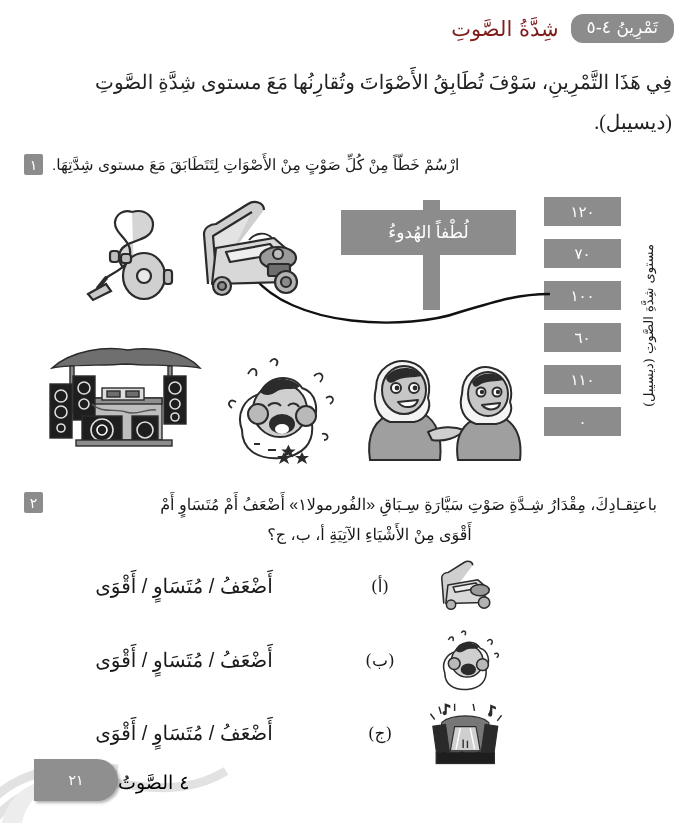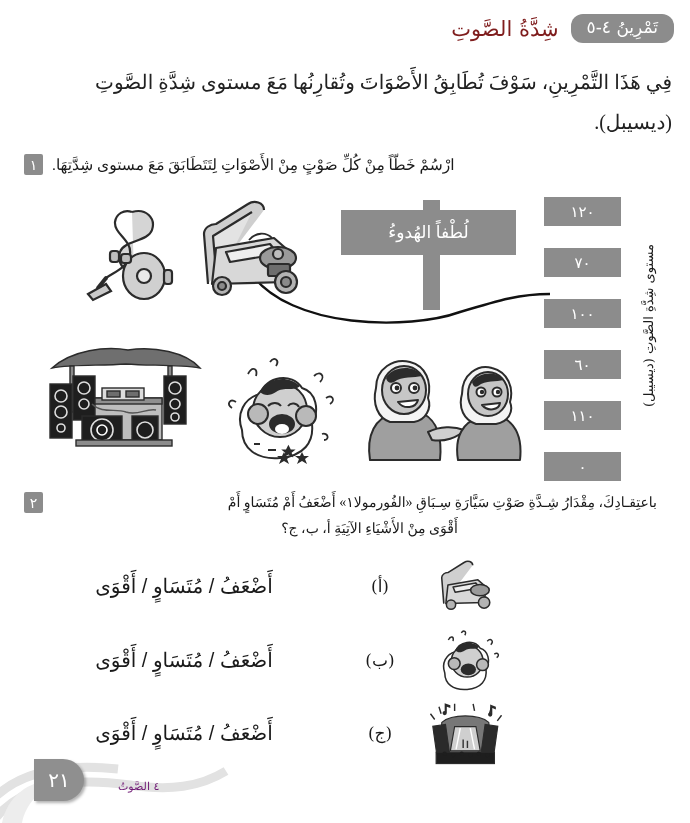--- a/index.html
+++ b/index.html
@@ -48,28 +48,28 @@
     display:flex;flex-direction:row-reverse;align-items:flex-start;gap:9px;
     direction:rtl;
   }
   .q-num{
     background:#8c8c8c;color:#fff;
     width:19px;height:21px;border-radius:2px;
     display:flex;align-items:center;justify-content:center;
     font-size:14px;flex:0 0 auto;margin-top:2px;
   }
   .q-text{
-    font-family:Liberation Serif, serif;
+    font-family:Liberation Sans, sans-serif;
     font-size:15.5px;line-height:1.7;text-align:right;direction:rtl;
   }
 
   
   .db-col{
     position:absolute;top:197px;right:69px;
-    display:flex;flex-direction:column;gap:22px;
+    display:flex;flex-direction:column;gap:13px;
   }
   .db-box{
     width:77px;height:29px;background:#8c8c8c;color:#fff;
     display:flex;align-items:center;justify-content:center;
     font-size:15px;letter-spacing:1px;direction:rtl;
   }
   .db-axis-label{
     position:absolute;top:200px;right:20px;
     height:250px;width:44px;
     display:flex;align-items:center;justify-content:center;
@@ -98,22 +98,22 @@
   
   .ill{position:absolute;}
   .ill svg{display:block;}
 
   
   .q2-row{
     position:absolute;top:490px;right:16px;width:650px;
     display:flex;flex-direction:row-reverse;align-items:flex-start;gap:9px;direction:rtl;
   }
   .q2-text{
-    font-family:Liberation Serif, serif;
-    font-size:14px;line-height:1.85;text-align:right;direction:rtl;width:605px;
+    font-family:Liberation Sans, sans-serif;
+    font-size:16px;line-height:1.85;text-align:right;direction:rtl;width:605px;
   }
 
   .opt{
     position:absolute;right:16px;width:655px;height:66px;
     display:flex;flex-direction:row-reverse;align-items:center;direction:rtl;
   }
   .opt .ans{
     width:330px;text-align:center;
     font-family:Liberation Sans, sans-serif;
     font-size:20px;direction:rtl;
@@ -122,30 +122,30 @@
     width:62px;text-align:center;
     font-family:"DejaVu Serif","Liberation Serif",serif;
     font-size:17px;direction:rtl;
   }
   .opt .thumb{width:110px;display:flex;justify-content:center;align-items:center;}
 
   
   .footer-swoosh{position:absolute;left:0;bottom:0;width:230px;height:86px;overflow:hidden;}
   .pagebox{
     position:absolute;left:34px;bottom:22px;
-    width:50px;height:42px;background:#8f8f8f;color:#fff;
+    width:84px;height:42px;background:#8f8f8f;color:#fff;
     display:flex;align-items:center;justify-content:center;
     border-radius:0 22px 22px 0;
-    font-size:20px;letter-spacing:1px;direction:rtl;
+    font-size:14px;letter-spacing:1px;direction:rtl;
     box-shadow:2px 2px 3px rgba(0,0,0,.3);
   }
   .chapter{
     position:absolute;left:118px;bottom:30px;
     font-family:"DejaVu Serif","Liberation Serif",serif;
-    font-size:11px;direction:rtl;color:#701a75;
+    font-size:19px;direction:rtl;color:#000000;
   }
 </style>
 </head>
 <body>
 
 <div class="page">
 
   <div class="header">
     <div class="ex-badge">تَمْرِينُ ٤-٥</div>
     <div class="ex-title">شِدَّةُ الصَّوتِ</div>

